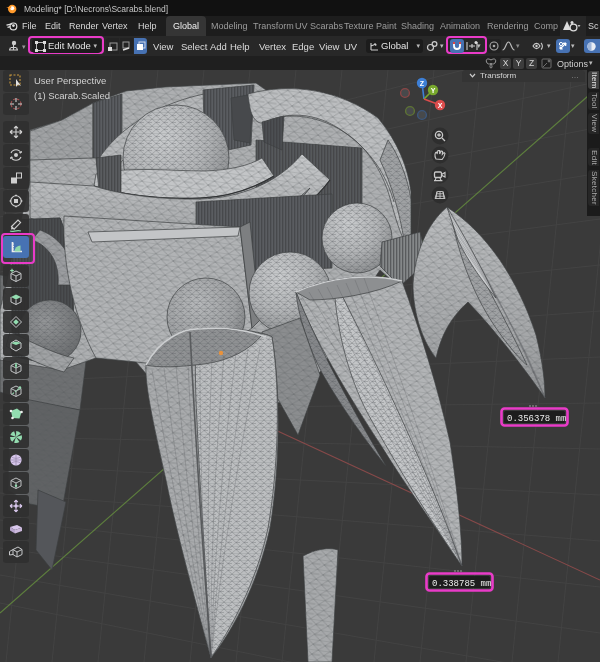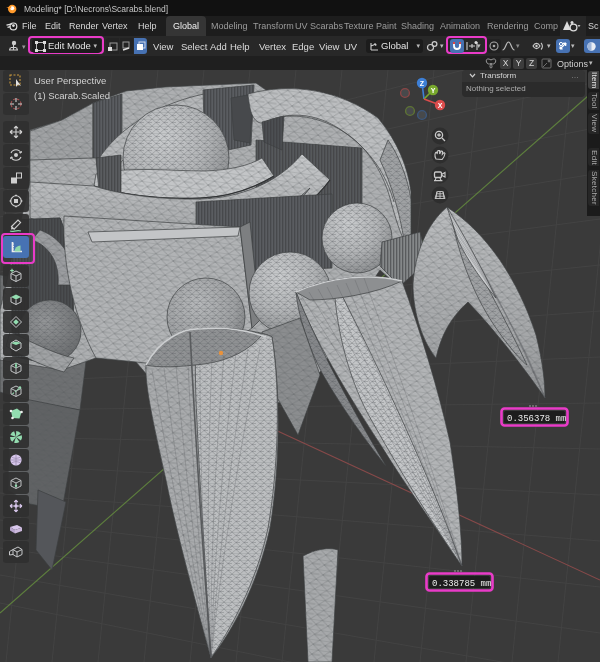--- a/index.html
+++ b/index.html
@@ -426,21 +426,20 @@
         <rect x="434.5" y="102" width="7" height="5.5" rx="1.2"></rect>
         <path d="M441.5,104.5 L445,102.5 L445,107 L441.5,105.2 M436,108 l-1,2.4 M440,108 l1,2.4 M434,110.6 h8.4" stroke-width="1.1"></path>
         <path d="M435,128.5 L437.3,121.5 L442.7,121.5 L445,128.5 Z M436.8,121.5 L436,128.5 M440,121.5 L440,128.5 M443.2,121.5 L444,128.5 M436.2,123.8 L443.8,123.8 M435.7,126.2 L444.3,126.2" stroke-width="0.9"></path>
       </g>
   </svg>
   <div class="abs" id="vptext">User Perspective<br>(1) Scarab.Scaled</div>
   <div class="abs" id="tpanel">
     <div class="hd"><svg width="7" height="5" viewBox="0 0 7 5" style="margin-right:4px">
           <path d="M1,1 L3.5,3.8 L6,1" stroke="#cdcdcd" stroke-width="1.2" fill="none"></path>
         </svg>Transform <span style="float:right;margin-right:6px;color:#9a9a9a">…</span></div>
-    <div class="bd">Nothing selected</div>
   </div>
   <div class="abs" id="rtabs">
     <div class="rtab" style="top:1px;height:18px;background:#404040;color:#e8e8e8">Item</div>
     <div class="rtab" style="top:22px;height:18px">Tool</div>
     <div class="rtab" style="top:43px;height:21px">View</div>
     <div class="rtab" style="top:78px;height:18px">Edit</div>
     <div class="rtab" style="top:100px;height:36px">Sketcher</div>
   </div>
 
 <div class="tbtn" style="top:0px;background:rgba(47,47,47,0.93)">

